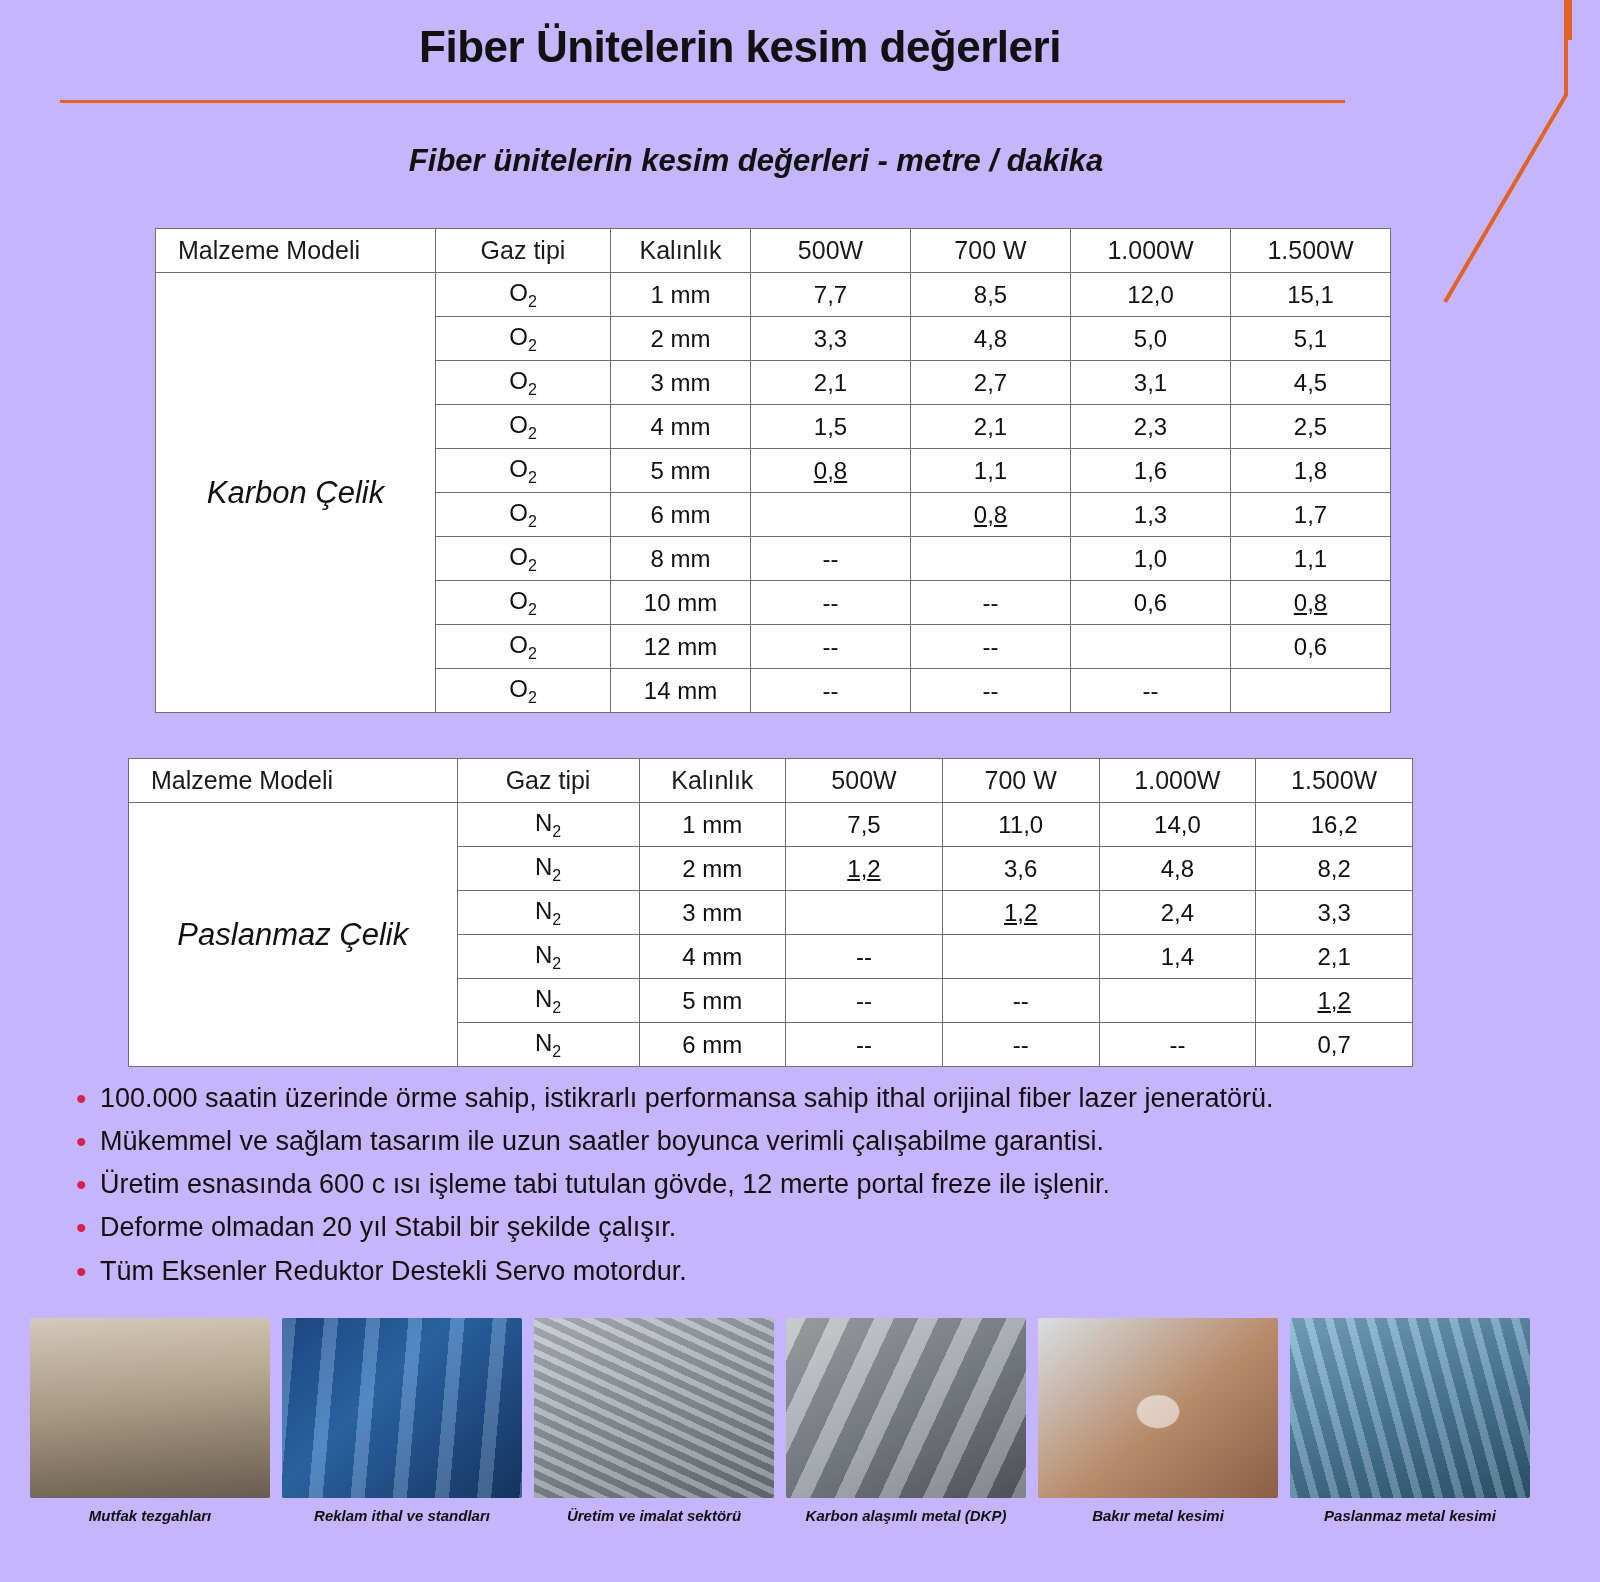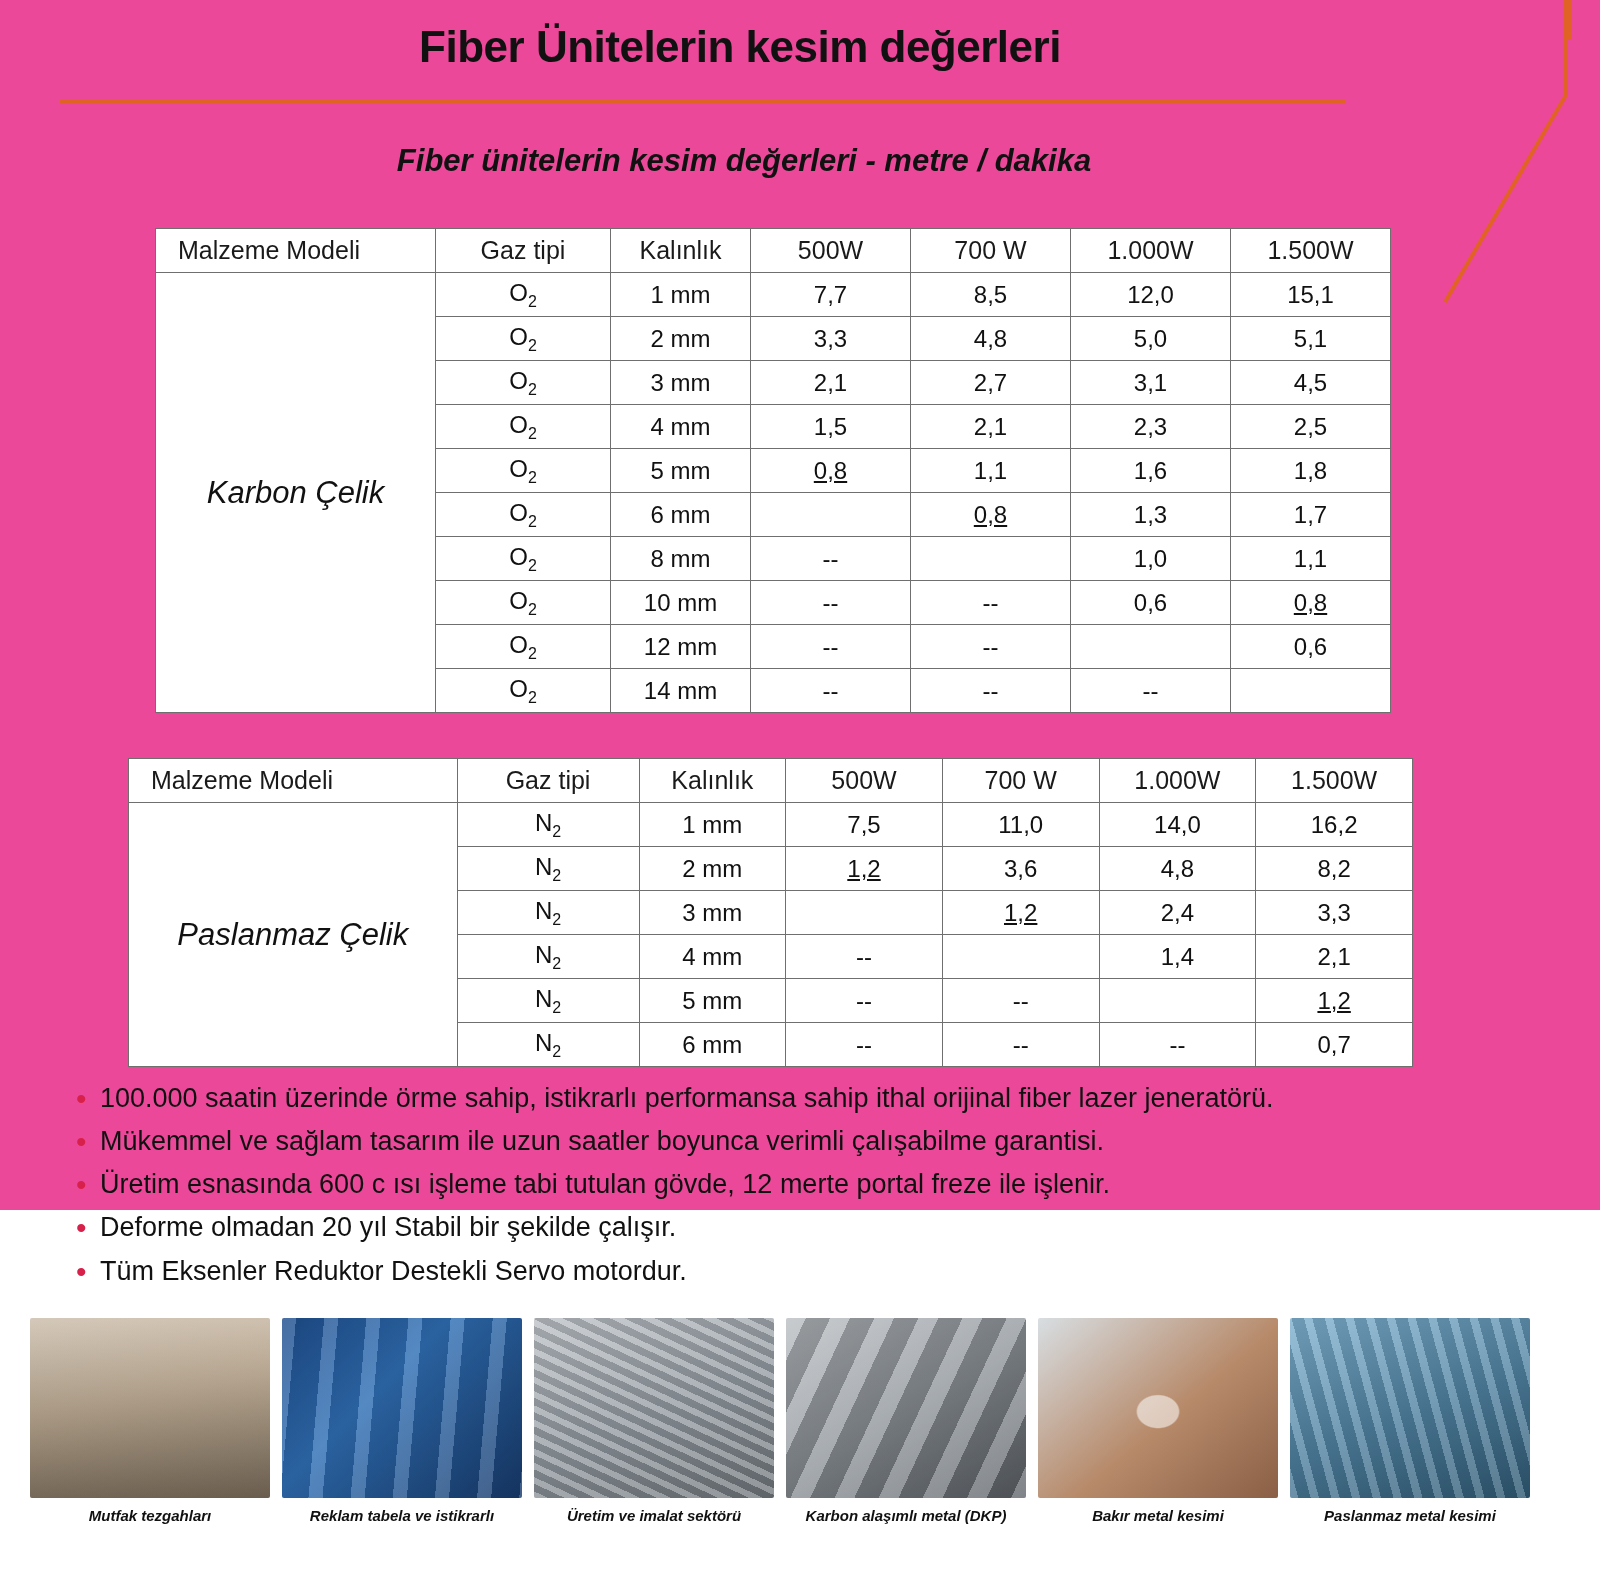--- a/index.html
+++ b/index.html
@@ -4,36 +4,36 @@
 <style>
   html,body{margin:0;padding:0;}
   body{
     width:1600px;height:1582px;
     background:#ffffff;
     font-family:"Liberation Sans", sans-serif;
     color:#111;
     position:relative;
     overflow:hidden;
   }
-  .sheet{position:relative;width:1600px;height:1210px;background:#ec4899;}
+  .sheet{position:relative;width:1600px;height:1582px;background:#c4b5fd;}
 
   
   .deco{position:absolute;top:0;right:0;width:330px;height:320px;pointer-events:none;}
 
   h1.title{
     position:absolute;top:22px;left:0;width:1480px;
     text-align:center;
     font-size:44px;font-weight:bold;letter-spacing:-0.5px;
     margin:0;color:#111;
   }
   .hrule{
     position:absolute;top:100px;left:60px;width:1285px;height:3px;background:#e06325;
   }
   h2.subtitle{
-    position:absolute;top:143px;left:4px;width:1480px;
+    position:absolute;top:143px;left:16px;width:1480px;
     text-align:center;
     font-size:31px;font-style:italic;font-weight:bold;margin:0;color:#111;
   }
 
   table.grid{
     border-collapse:collapse;
     position:absolute;
     table-layout:fixed;
     font-size:24px;
     border-radius:25px;
@@ -309,21 +309,21 @@
       <div class="gcell">
         <div class="thumb" style="background:linear-gradient(170deg,#cdbfae 0%,#bda98f 45%,#8d7c68 100%);">
           <div style="position:absolute;inset:0;background:linear-gradient(0deg,rgba(0,0,0,.25),rgba(255,255,255,.15));"></div>
         </div>
         <div class="cap">Mutfak tezgahları</div>
       </div>
       <div class="gcell">
         <div class="thumb" style="background:linear-gradient(135deg,#1f4f8f 0%,#2f6fb5 40%,#173a6b 100%);">
           <div style="position:absolute;inset:0;background:repeating-linear-gradient(95deg,rgba(255,255,255,.18) 0 14px,rgba(0,0,0,.12) 14px 42px);"></div>
         </div>
-        <div class="cap">Reklam tabela ve istikrarlı</div>
+        <div class="cap">Reklam ithal ve standları</div>
       </div>
       <div class="gcell">
         <div class="thumb" style="background:linear-gradient(160deg,#b9bec4 0%,#8d959c 55%,#6b7176 100%);">
           <div style="position:absolute;inset:0;background:repeating-linear-gradient(25deg,rgba(255,255,255,.25) 0 6px,rgba(0,0,0,.12) 6px 13px);"></div>
         </div>
         <div class="cap">Üretim ve imalat sektörü</div>
       </div>
       <div class="gcell">
         <div class="thumb" style="background:linear-gradient(150deg,#b9bdc1 0%,#8e949a 50%,#5d6267 100%);">
           <div style="position:absolute;inset:0;background:repeating-linear-gradient(115deg,rgba(255,255,255,.22) 0 18px,rgba(0,0,0,.18) 18px 40px);"></div>

